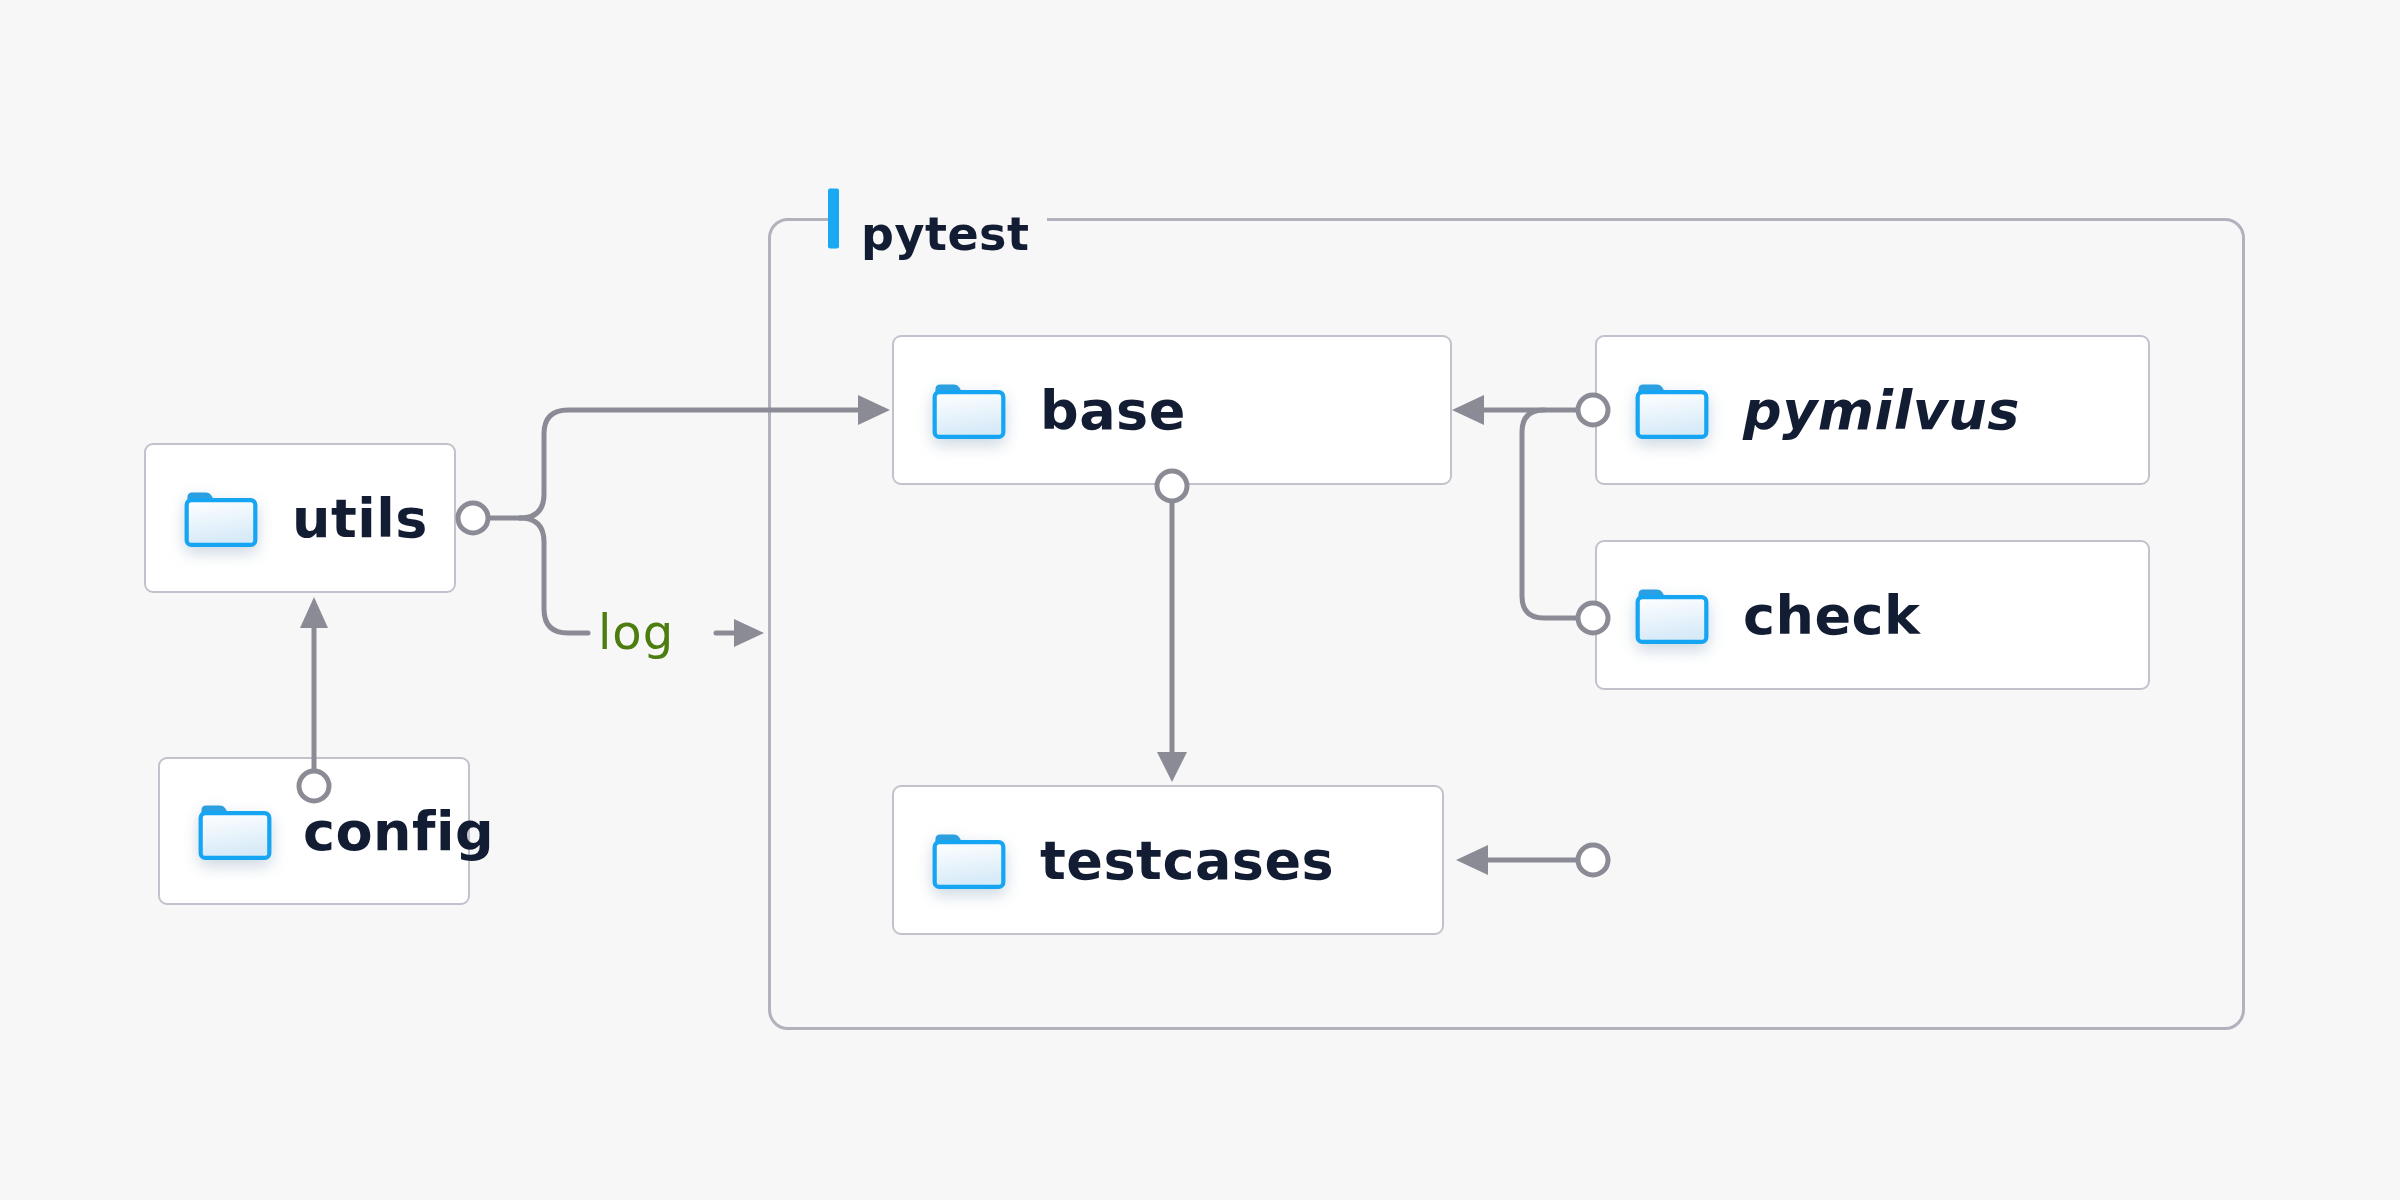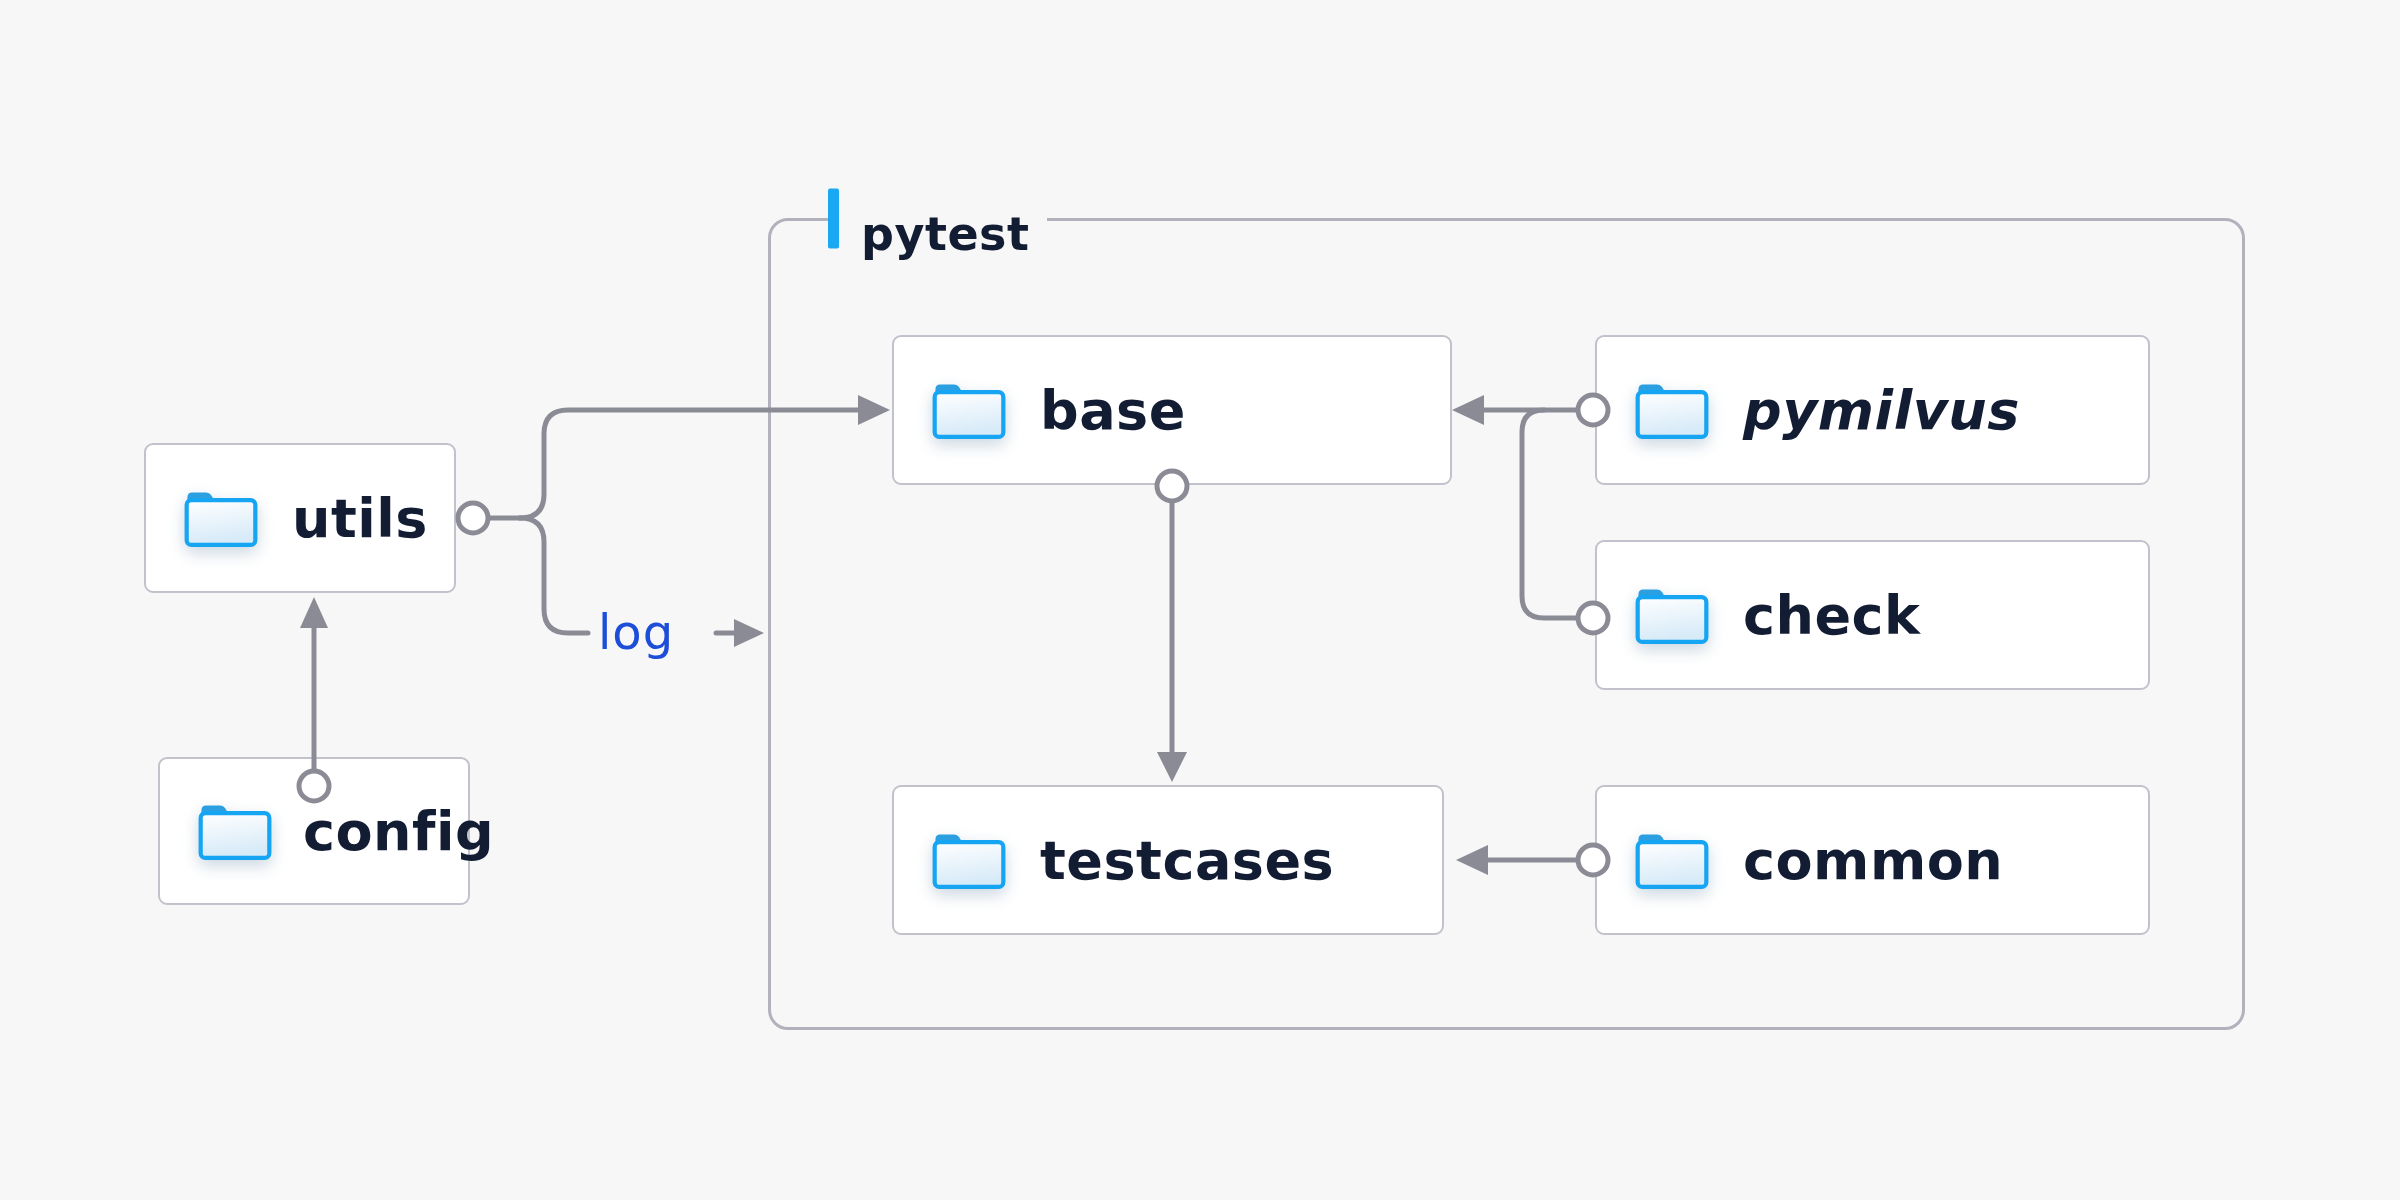--- a/index.html
+++ b/index.html
@@ -109,21 +109,21 @@
     stroke: #8b8b96;
     stroke-width: 5;
   }
   .log-label {
     position: absolute;
     left: 598px;
     top: 633px;
     transform: translateY(-52%);
     font-size: 48px;
     font-weight: 500;
-    color: #1d4ed8;
+    color: #4d7c0f;
     z-index: 6;
     letter-spacing: 1px;
   }
   .svg-defs { position: absolute; width: 0; height: 0; }
 </style>
 </head>
 <body>
 
 <svg class="svg-defs" aria-hidden="true">
   <defs>
@@ -175,26 +175,20 @@
         <use href="#folder"></use>
       </svg>
     <span class="node-label">check</span>
   </div>
   <div class="node" id="node-testcases">
     <svg class="folder">
         <use href="#folder"></use>
       </svg>
     <span class="node-label">testcases</span>
   </div>
-  <div class="node" id="node-common">
-    <svg class="folder">
-        <use href="#folder"></use>
-      </svg>
-    <span class="node-label">common</span>
-  </div>
 
   <svg class="wires" viewBox="0 0 2400 1200">
 
     <g>
       <path class="wire" d="M314,769 L314,628"></path>
       <polygon class="arrowhead" points="314,597 300,628 328,628"></polygon>
       <circle class="port" cx="314" cy="786" r="15"></circle>
     </g>
 
     <g>

